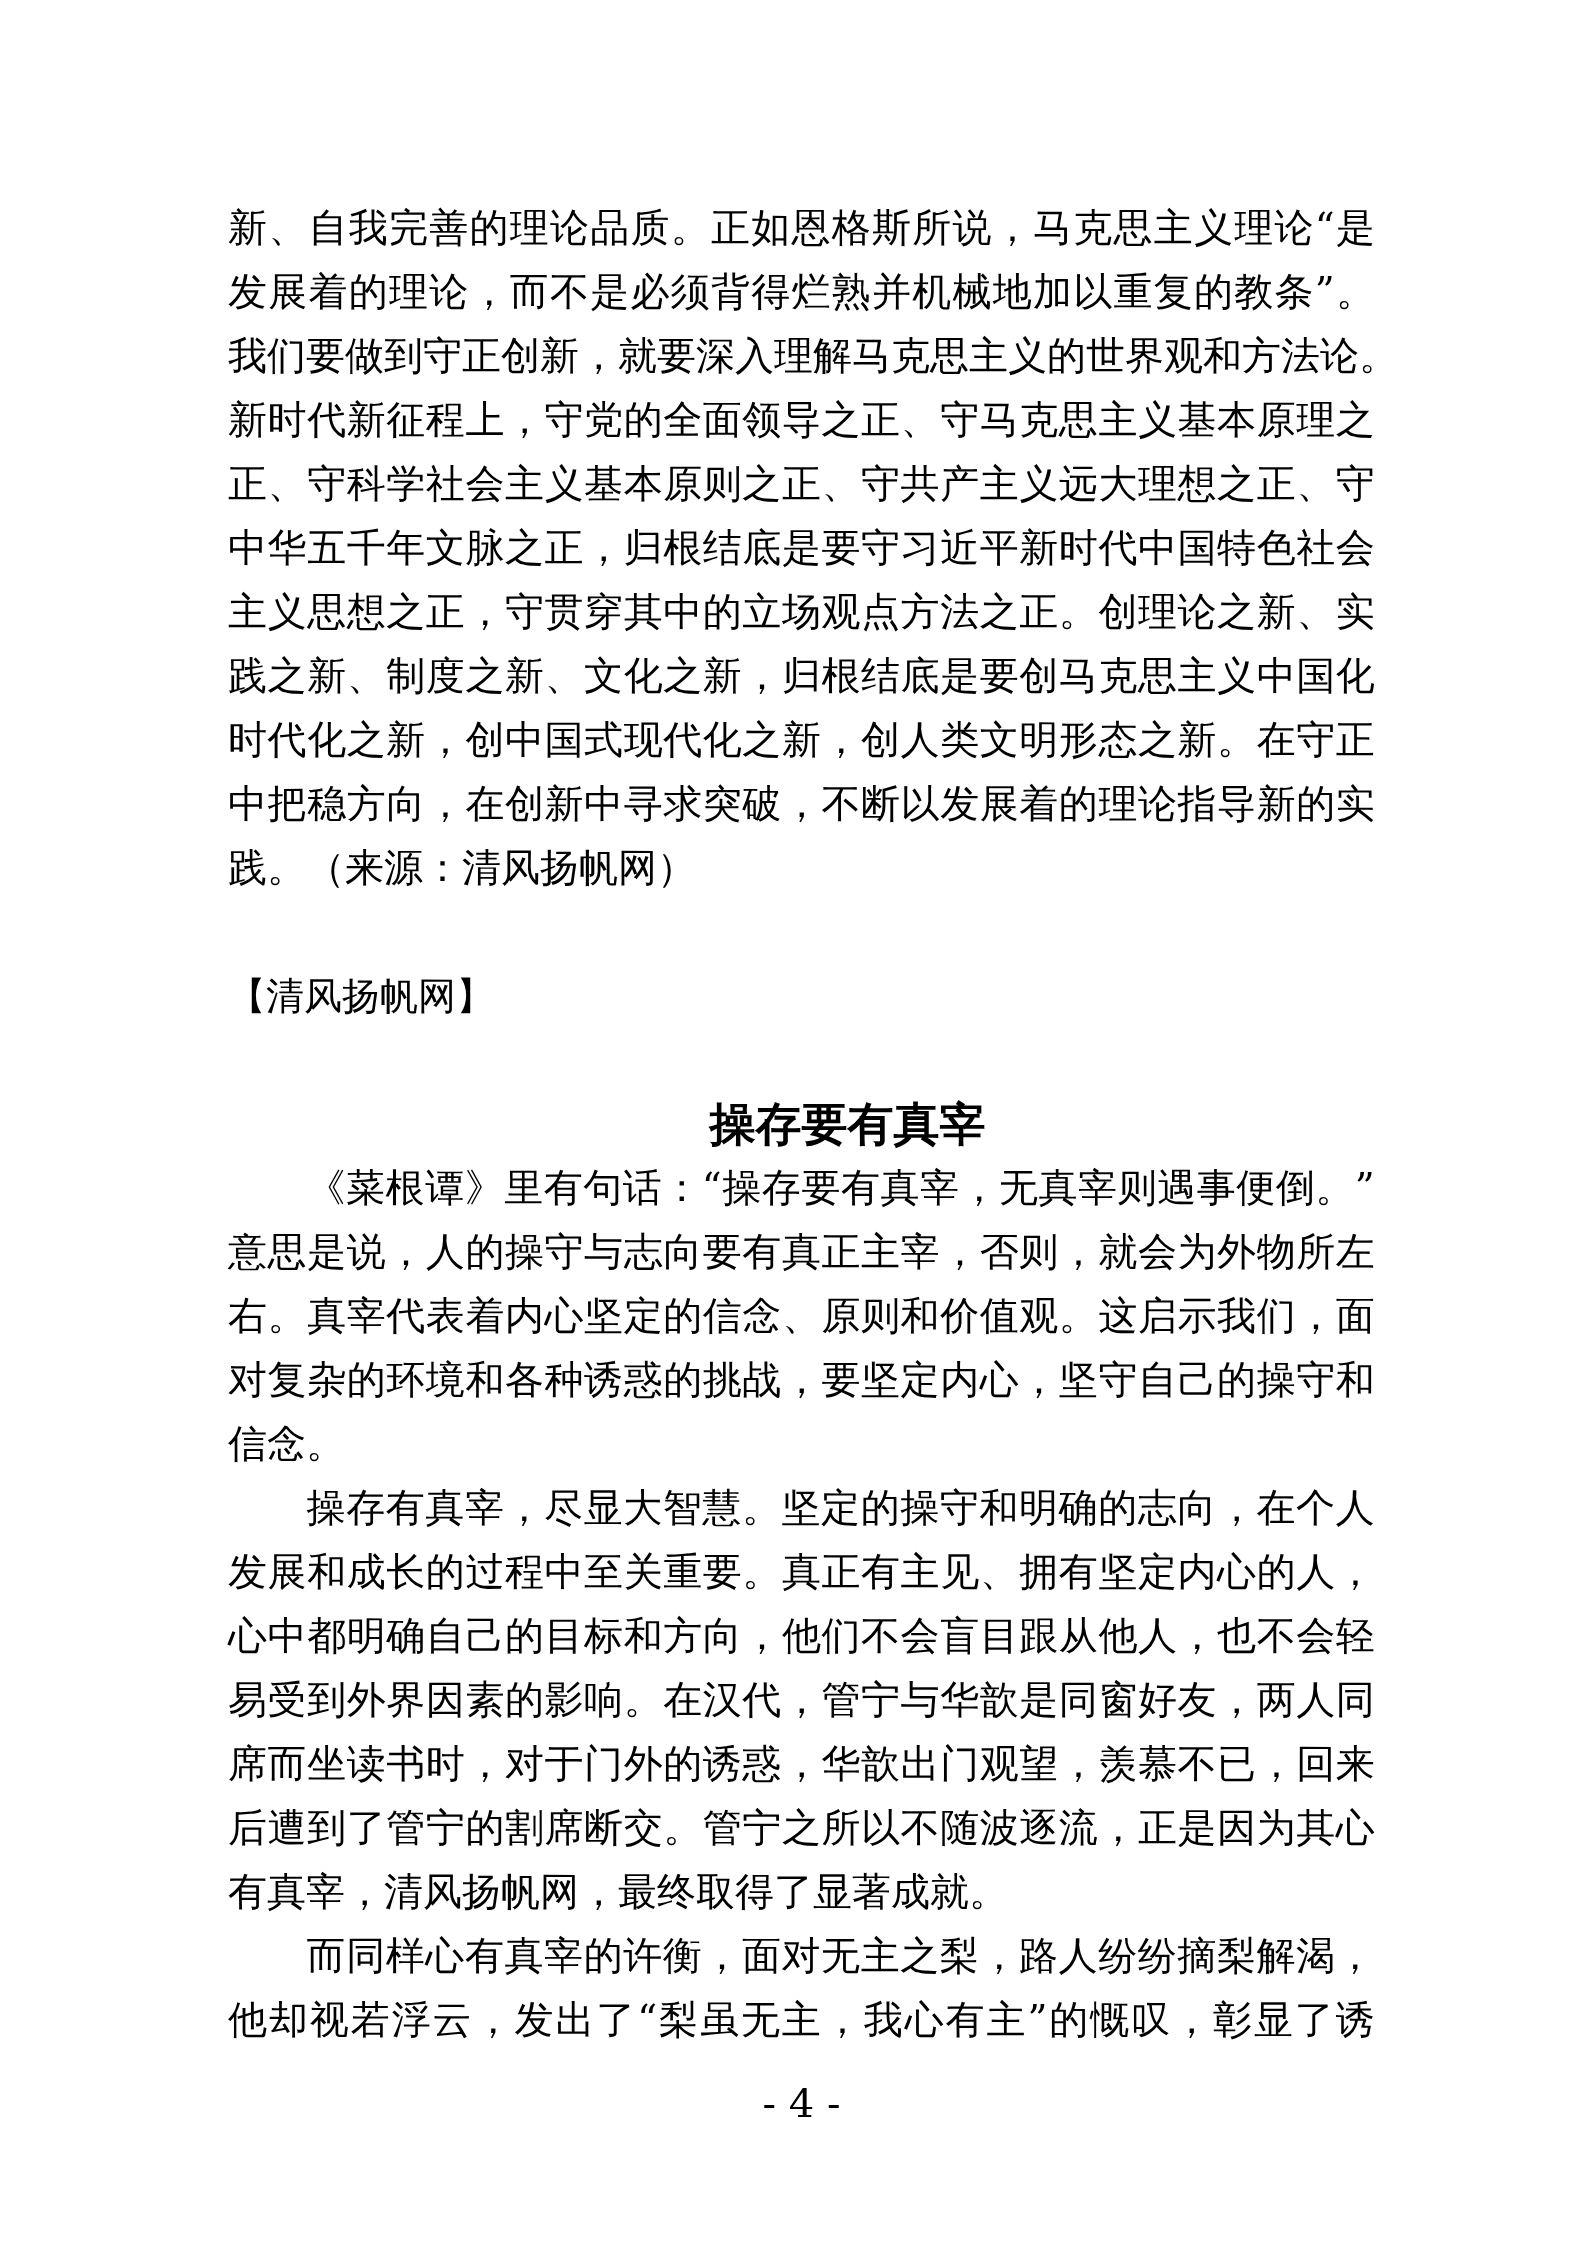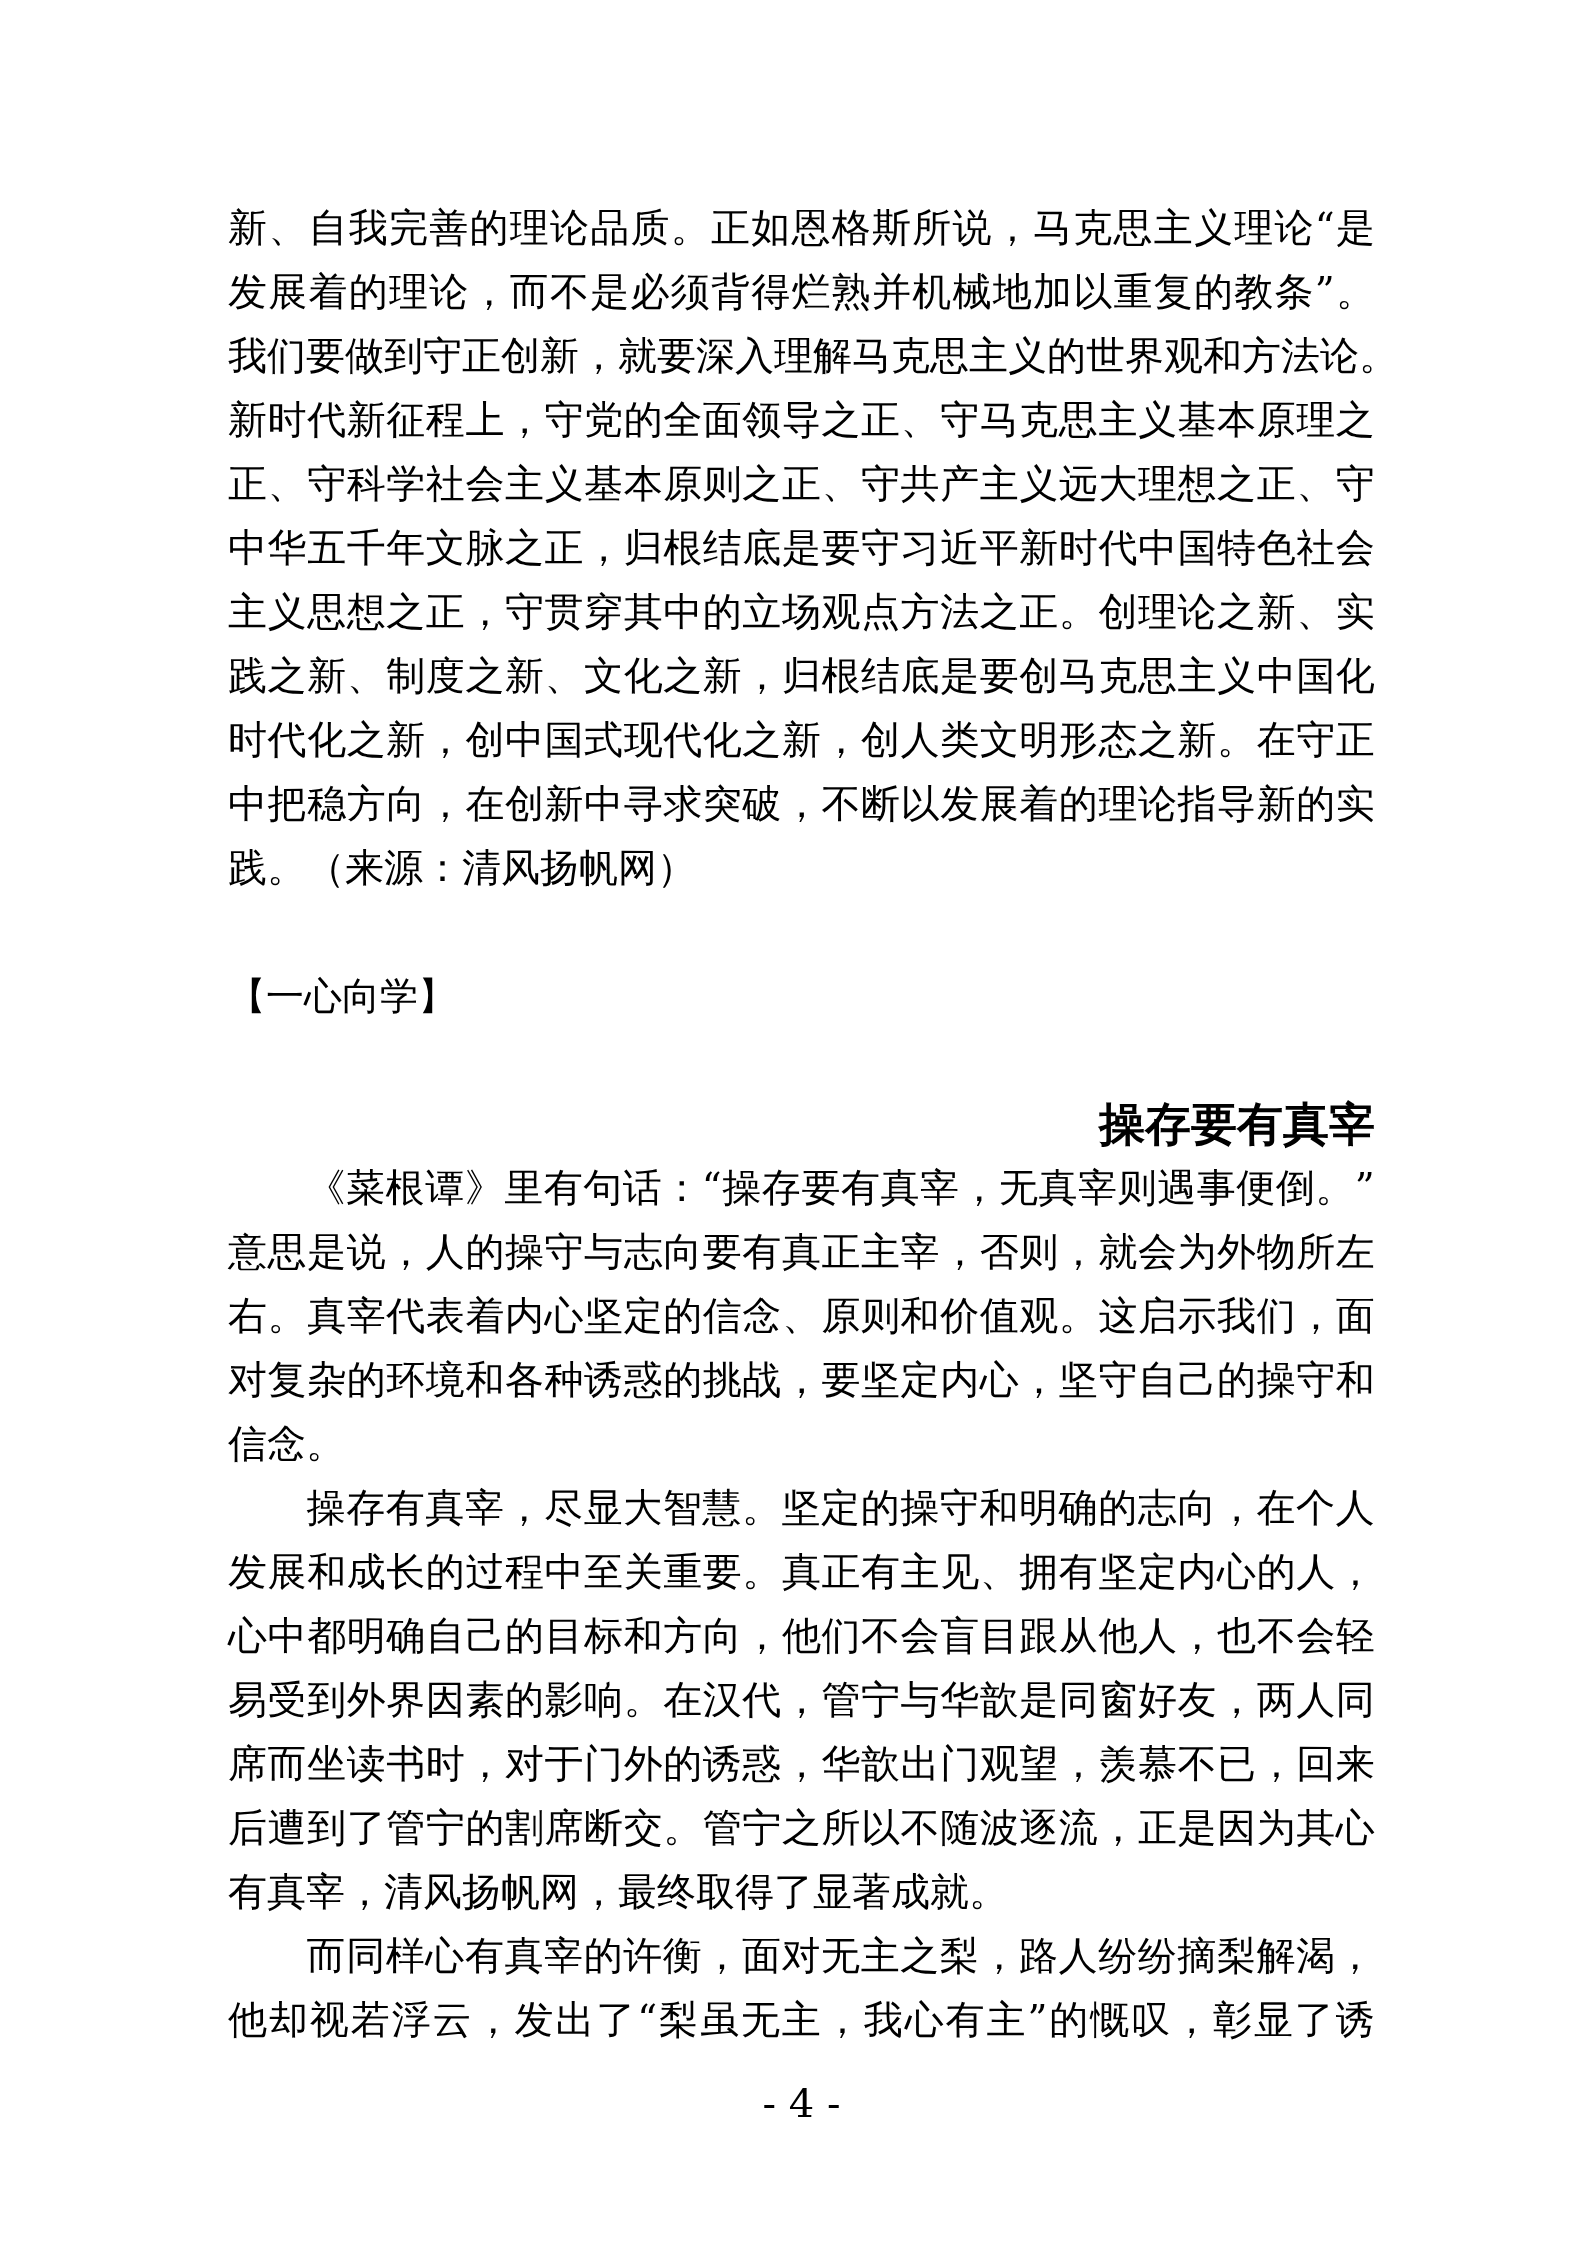--- a/index.html
+++ b/index.html
@@ -40,21 +40,21 @@
     flex: 0 0 78px;
     width: 78px;
     height: 1px;
   }
   .line.heading {
     font-size: 38px;
   }
   .line.title {
     font-size: 46px;
     font-weight: bold;
-    text-align: right;
+    text-align: center;
     text-indent: 92px;
     white-space: nowrap;
   }
   .footer {
     position: absolute;
     left: 228px;
     top: 2071px;
     width: 1147px;
     height: 64px;
     line-height: 64px;
@@ -375,21 +375,21 @@
           <span>论</span>
           <span>指</span>
           <span>导</span>
           <span>新</span>
           <span>的</span>
           <span>实</span>
         </div>
         <div class="line">践。（来源：清风扬帆网）</div>
       </div>
       <div class="line"></div>
-      <div class="line heading">【一心向学】</div>
+      <div class="line heading">【清风扬帆网】</div>
       <div class="line"></div>
       <div class="line title">操存要有真宰</div>
       <div class="para">
         <div class="line justified">
           <span class="indent-spacer"></span>
           <span>《</span>
           <span>菜</span>
           <span>根</span>
           <span>谭</span>
           <span>》</span>

